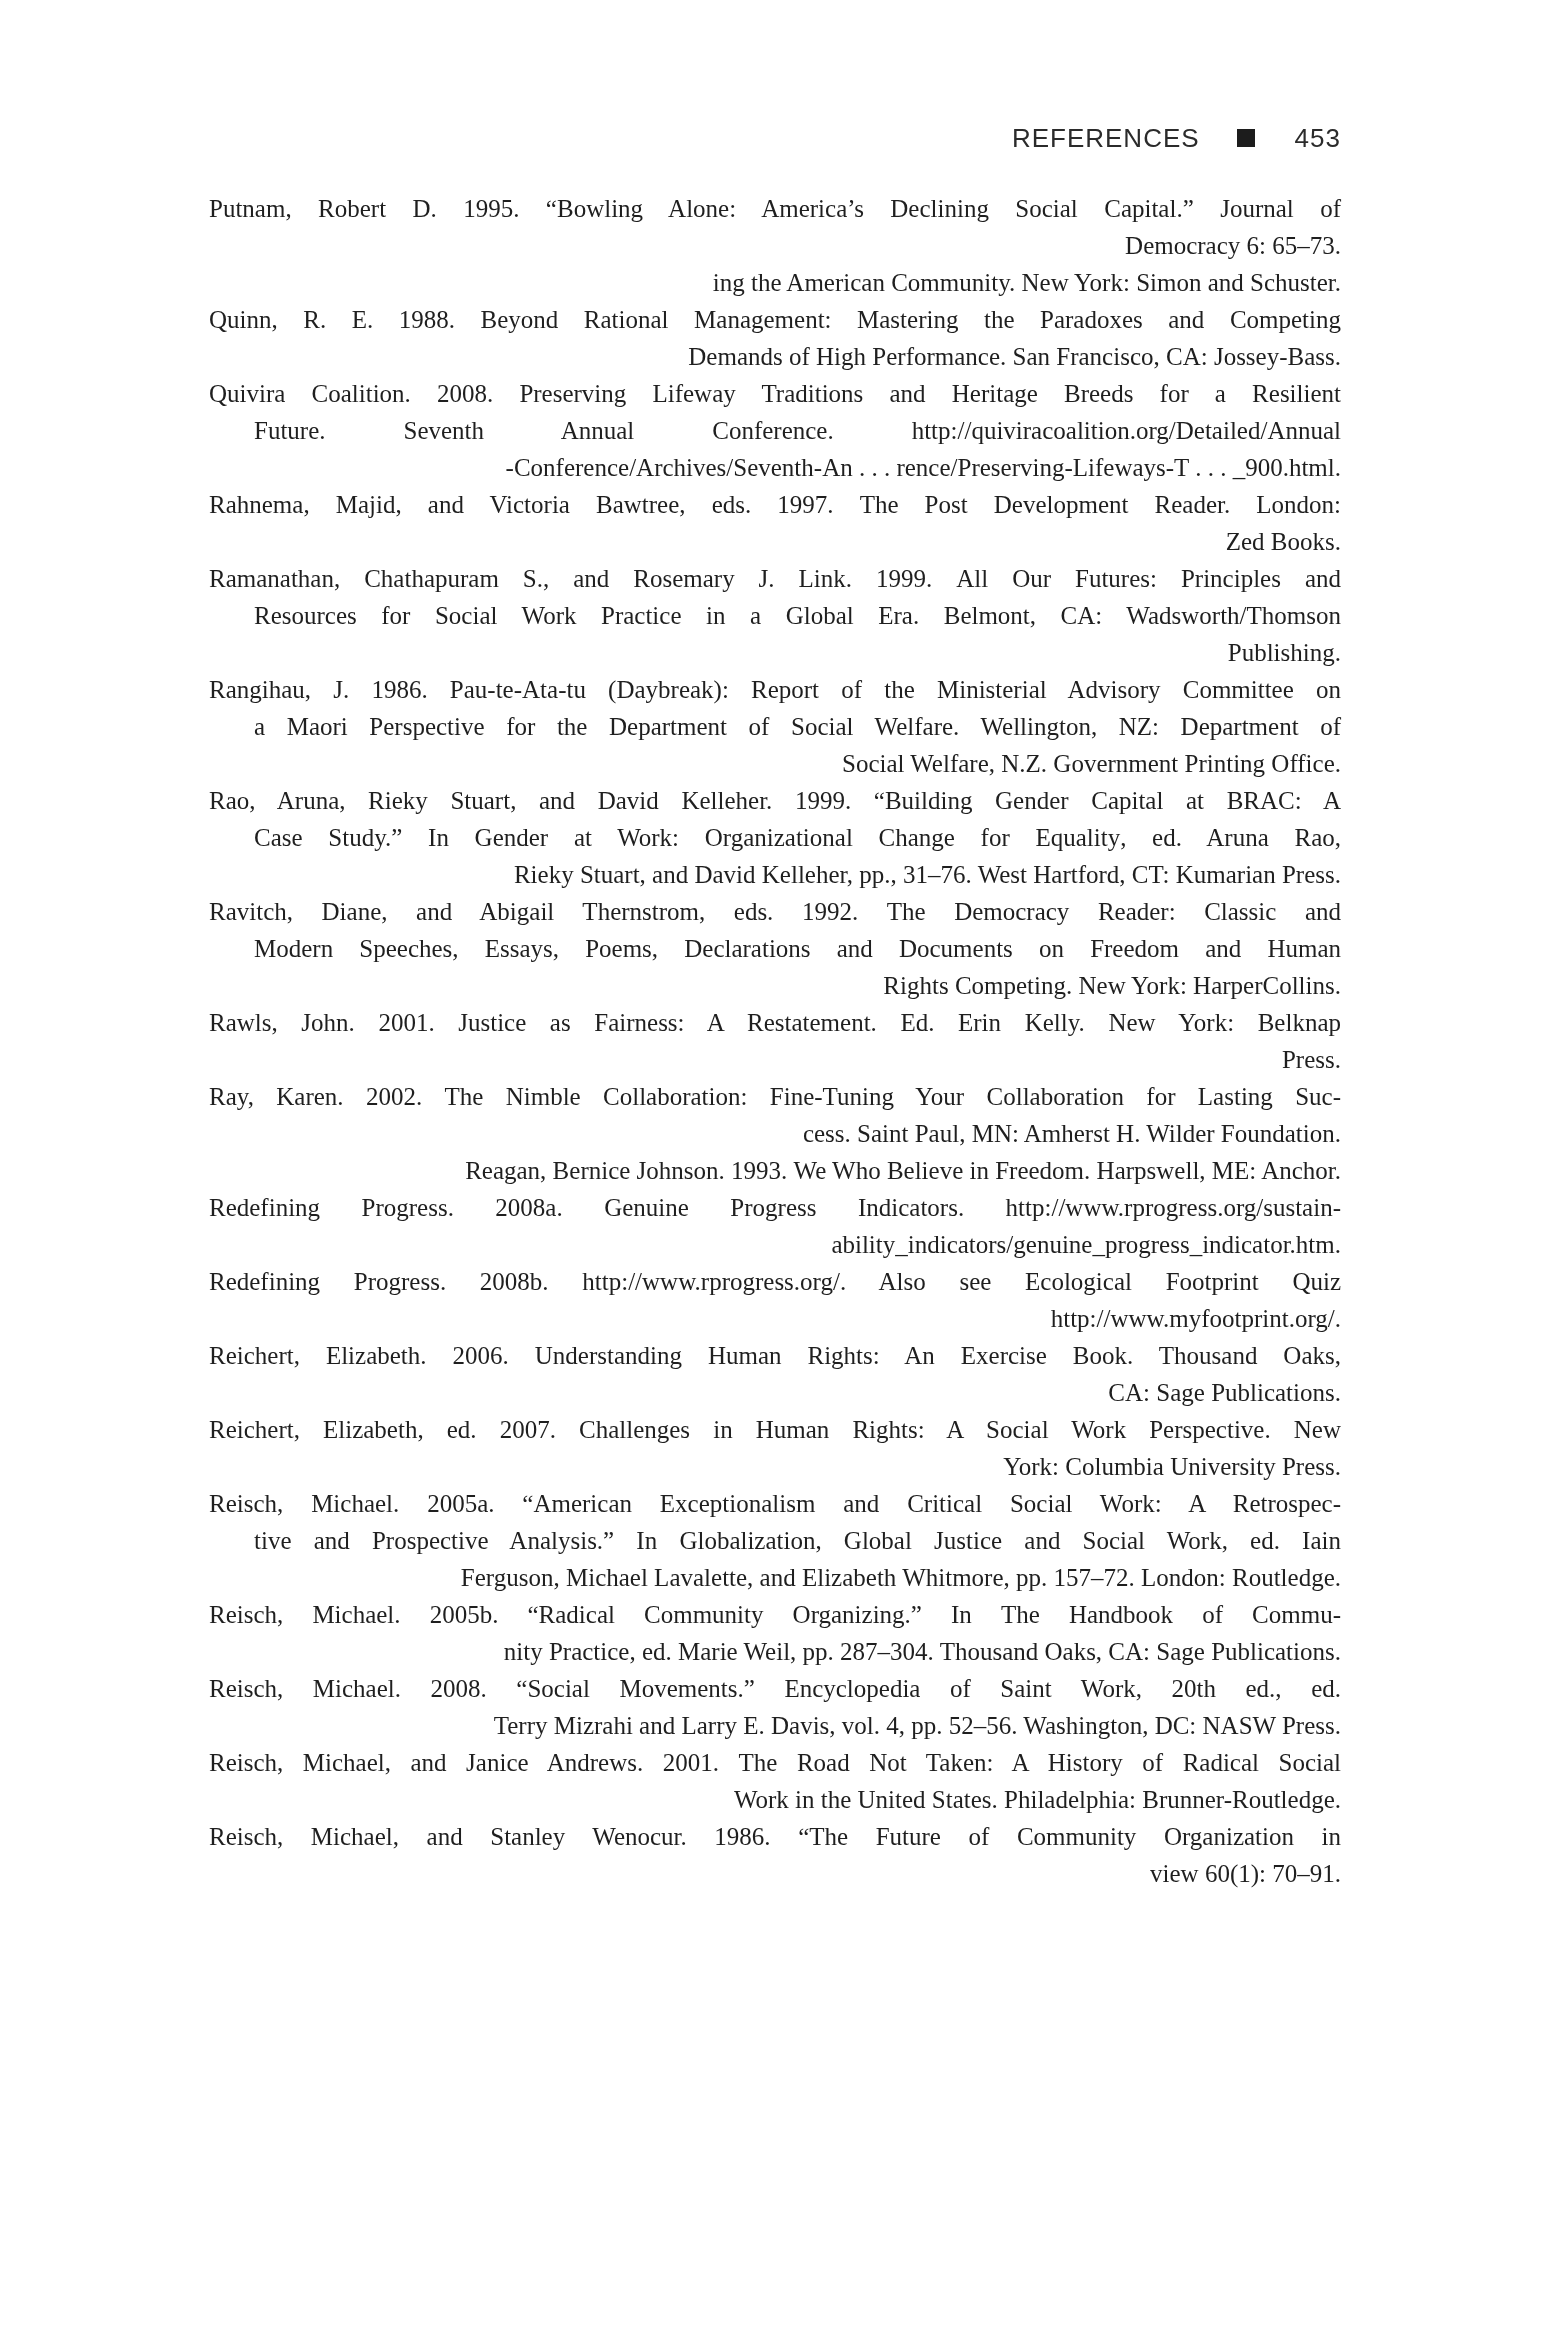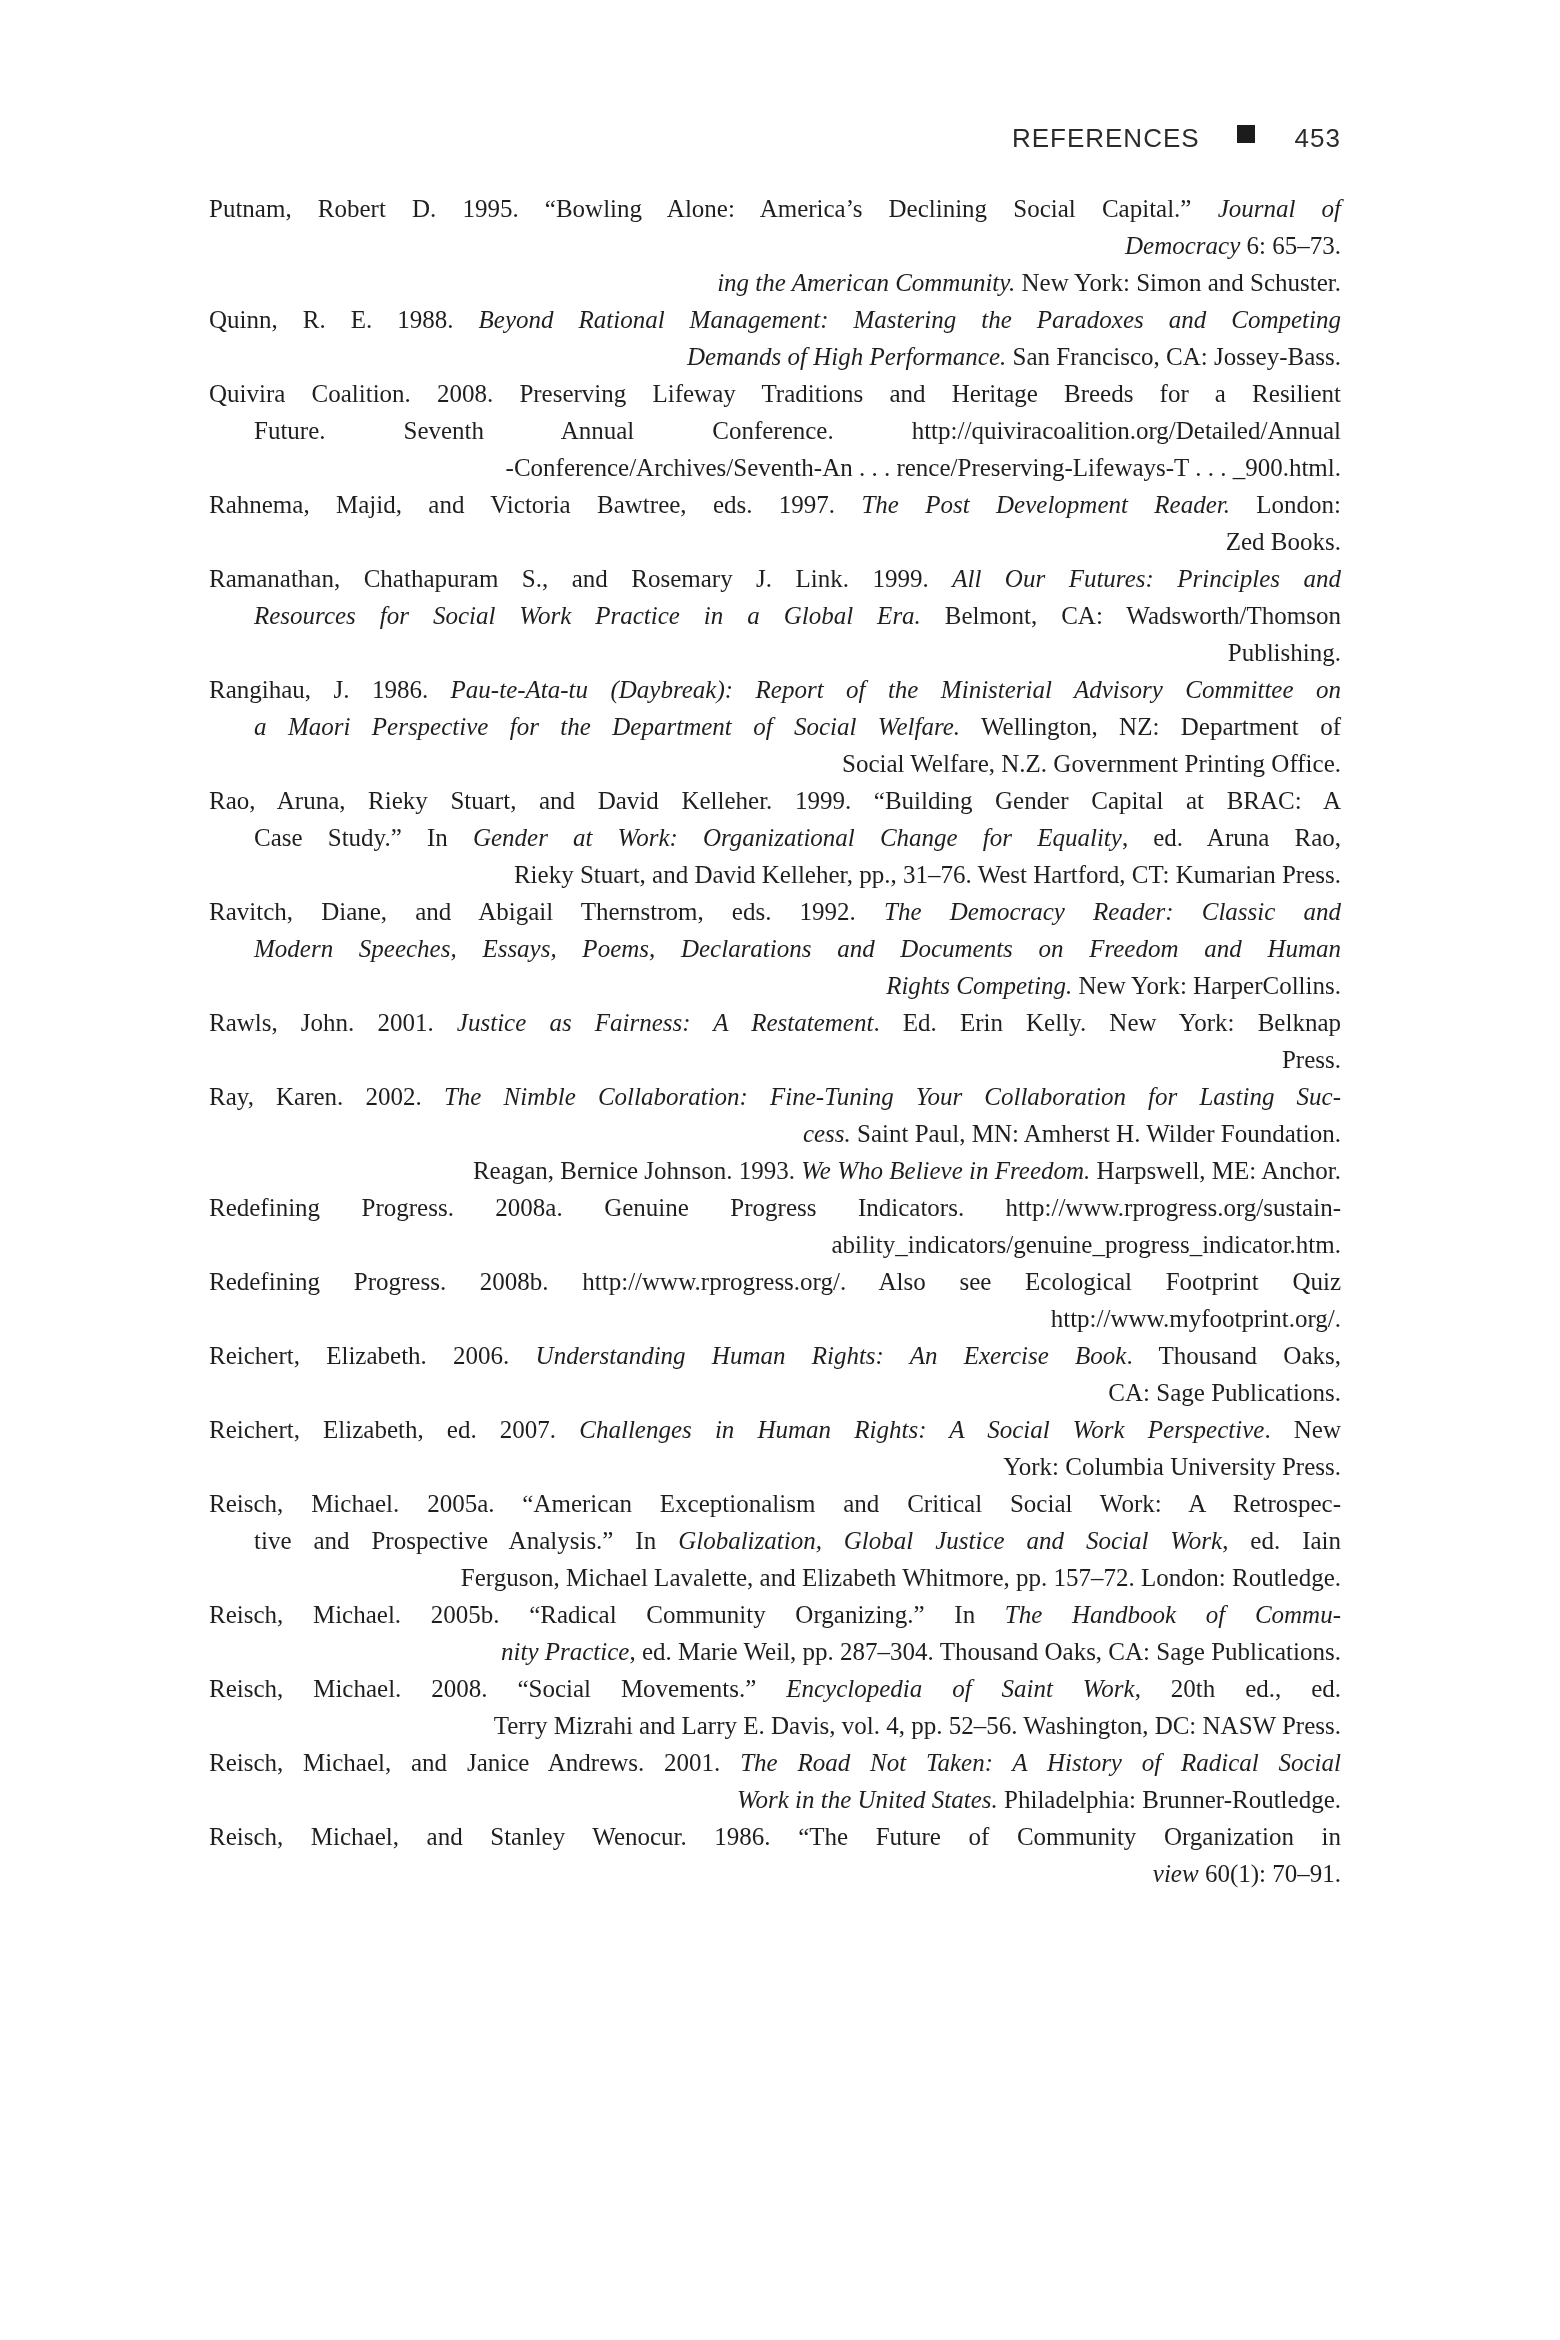--- a/index.html
+++ b/index.html
@@ -6,21 +6,21 @@
   html, body { background: #ffffff; }
   body {
     width: 1561px; height: 2341px;
     position: relative;
     font-family: "Liberation Serif", "DejaVu Serif", serif;
     color: #1f1f1f;
   }
   .running-head {
     position: absolute;
     top: 125px; left: 209px; width: 1132px;
-    display: flex; justify-content: flex-end; 
+    display: flex; justify-content: flex-end; align-items: center;
     font-family: "Liberation Sans", "DejaVu Sans", sans-serif;
     font-size: 26px; line-height: 26px;
     letter-spacing: 1px;
     color: #2b2b2b;
     gap: 11px;
   }
   .running-head .sq {
     width: 18px; height: 18px;
     background: #1c1c1c;
     display: inline-block;
@@ -35,21 +35,21 @@
   }
   .entry { }
   .line { text-align: right; }
   .line.cont { padding-left: 45px; }
   .line.just {
     text-align: justify;
     text-align-last: justify;
     -moz-text-align-last: justify;
     text-justify: inter-word;
   }
-  .it { font-style: italic; }
+  .it { }
   .rm { font-style: normal; font-family: Liberation Serif, serif; }
 </style>
 </head>
 <body>
 
 <header class="running-head">
   <span>REFERENCES</span>
   <span class="sq"></span>
   <span>453</span>
 </header>

